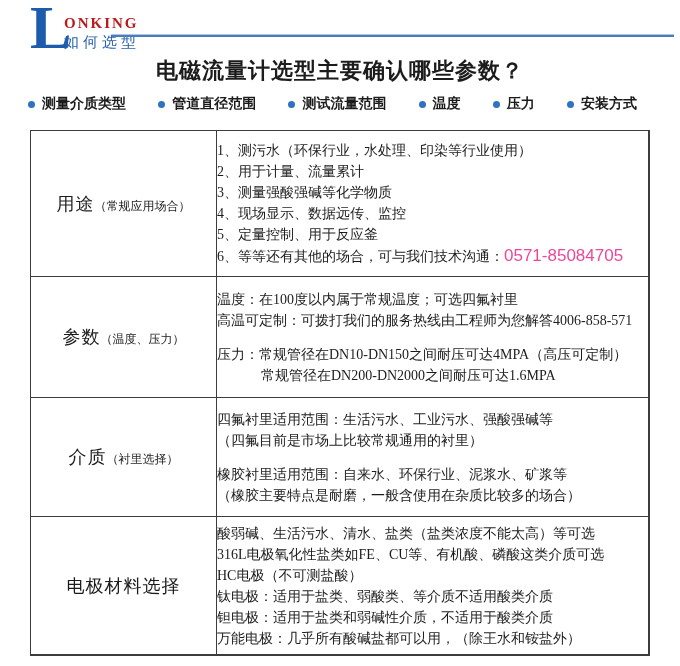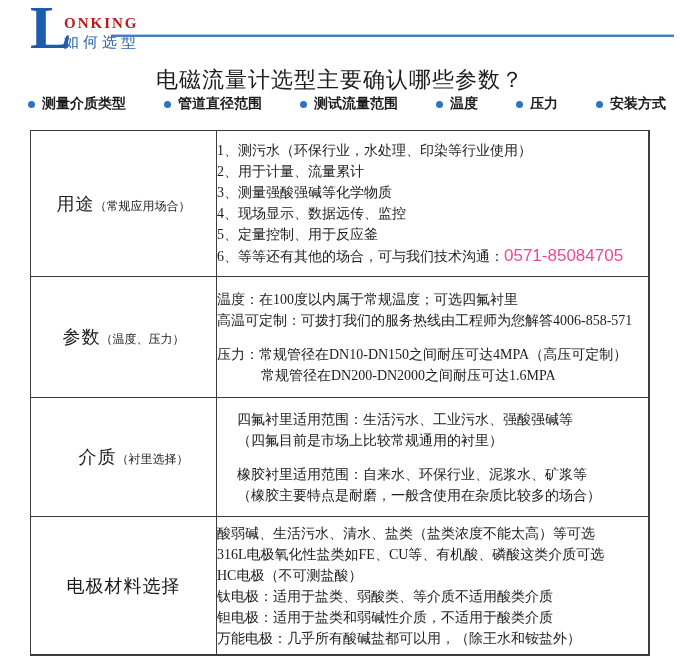--- a/index.html
+++ b/index.html
@@ -12,42 +12,42 @@
             font-weight:bold; color:#1d5bad; font-family:"Liberation Serif", serif; }
   .logo-text { position:absolute; left:64px; top:7px; }
   .logo-brand { display:block; color:#b91c1c; font-size:15px; font-weight:bold;
                 letter-spacing:2px; font-family:"Liberation Serif", serif;margin-top:8px; }
   .logo-tagline { display:block; color:#2a62ac; font-size:15px; letter-spacing:4px; margin-top:1px; }
   .header-rule { position:absolute; left:112px; right:6px; top:34px; height:2px;
                  background:#4a7cba; border-top:1px solid #aac6e2; }
 
   
   .title { position:absolute; top:52px; left:0; right:0; text-align:center;
-           font-size:22px; font-weight:normal; letter-spacing:1px; margin:13px; }
+           font-size:22px; font-weight:bold; letter-spacing:1px; margin:4px; }
 
   
-  .bullets { position:absolute; top:95px; left:28px; right:14px; display:flex;
+  .bullets { position:absolute; top:95px; left:28px; right:43px; display:flex;
              justify-content:space-between; list-style:none; margin:0; padding:0; }
   .bullets li { display:flex; align-items:center; font-size:14px; font-weight:bold; white-space:nowrap; }
   .dot { display:inline-block; width:7px; height:7px; border-radius:50%;
          background:#2e72c4; margin-right:7px; flex:0 0 auto; }
 
   
   .spec-table { position:absolute; left:30px; top:130px; width:620px;
                 border-collapse:collapse; table-layout:fixed; }
   .spec-table td { border:1px solid #3c3c3c; vertical-align:middle; padding:0; }
   .spec-table td.content-cell { border-right-width:2px; }
   .spec-table tr:last-child td { border-bottom-width:2px; }
   .label-cell { width:185px; text-align:center; }
   .row-label { font-size:18px; letter-spacing:1px; }
   .row-note  { font-size:12px; }
   .content-cell { padding:8px 8px 8px 13px; }
   .r0 td { height:145px; }
   .r1 td { height:120px; }
-  .r2 td { height:118px;padding-left:20px; }
+  .r2 td { height:118px; }
   .r3 td { height:137px;margin-left:6px; }
   .line { font-size:14px; line-height:21px; white-space:nowrap; overflow:hidden; }
   .gap  { height:13px; }
   .indent { padding-left:44px; }
   .phone { font-family:"Liberation Sans", sans-serif; font-size:17px; line-height:21px; color:#ec4899; }
 </style>
 </head>
 <body>
 
 <div class="page">

